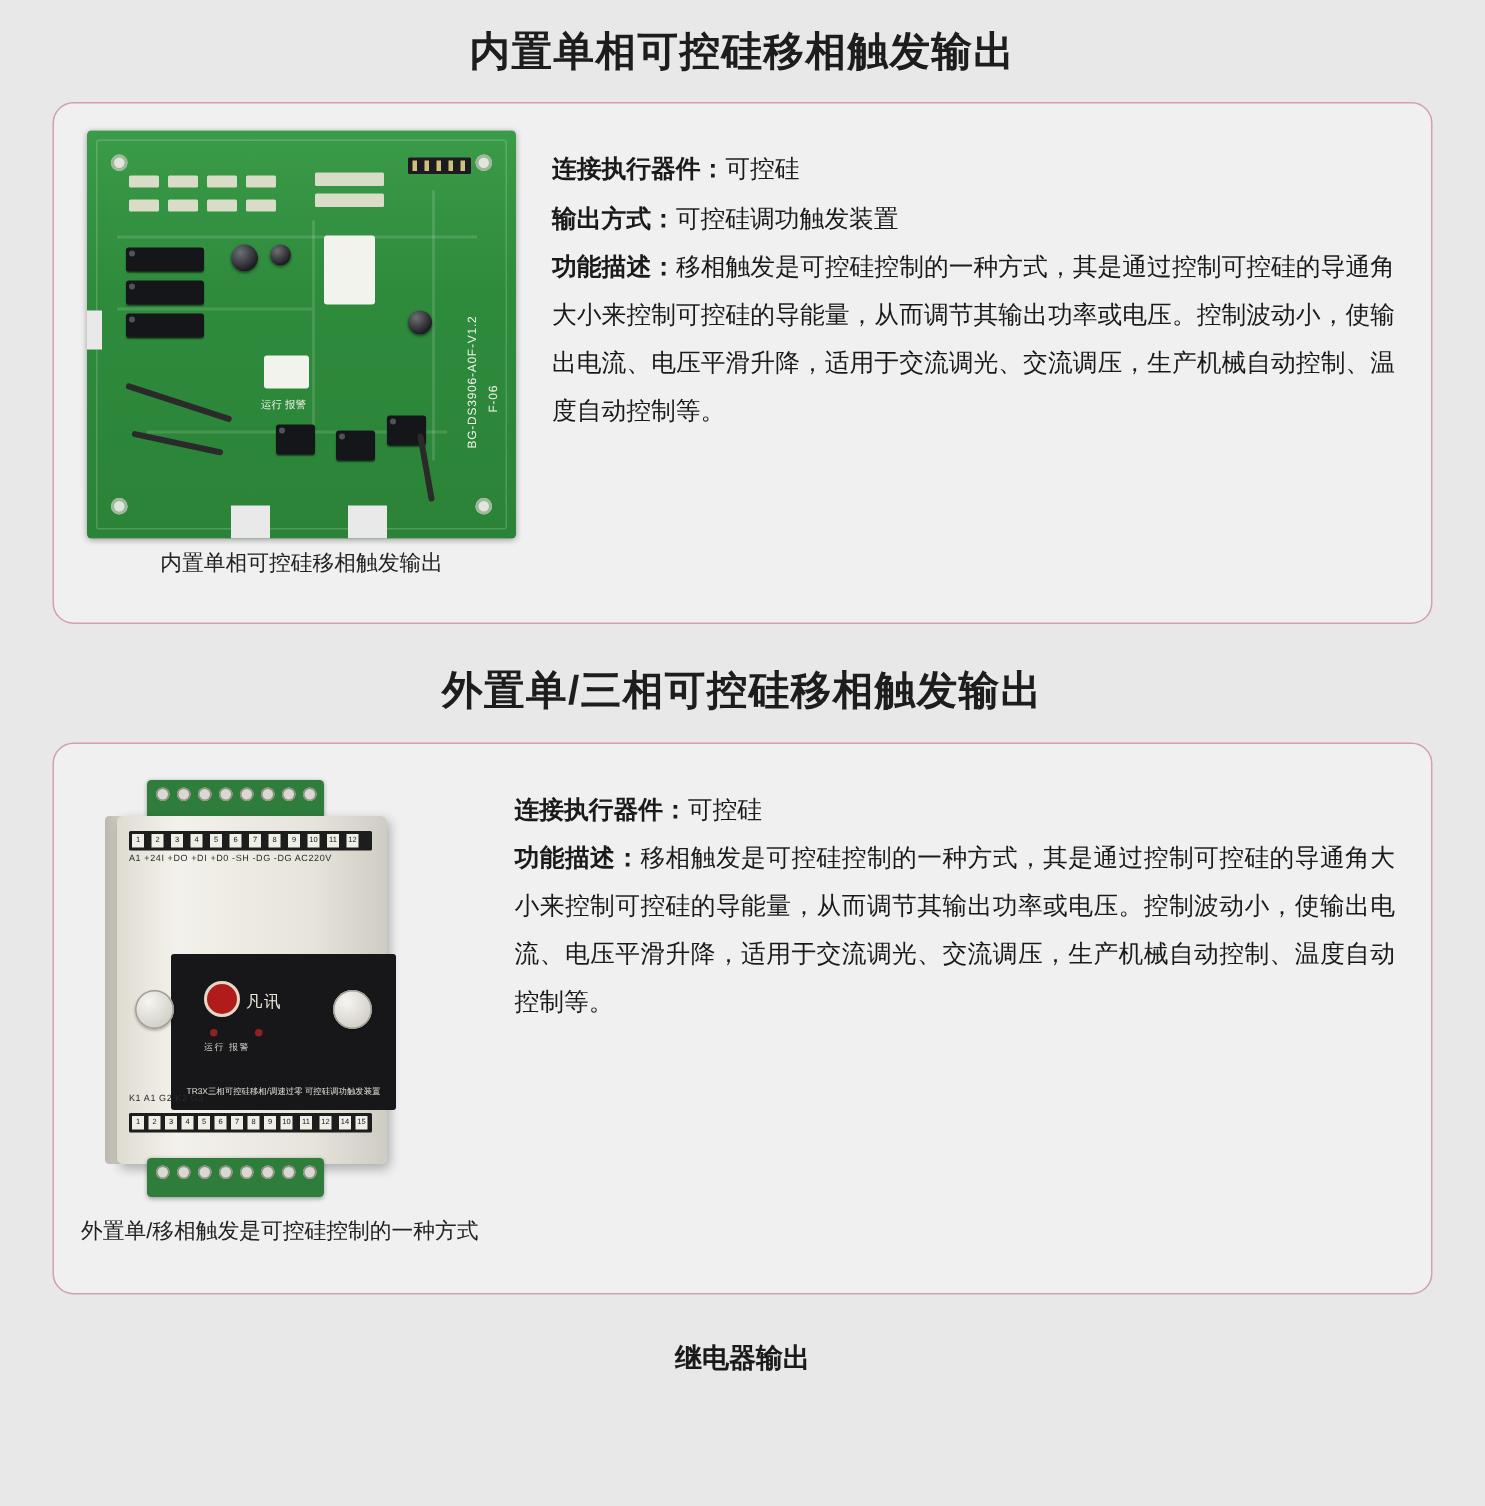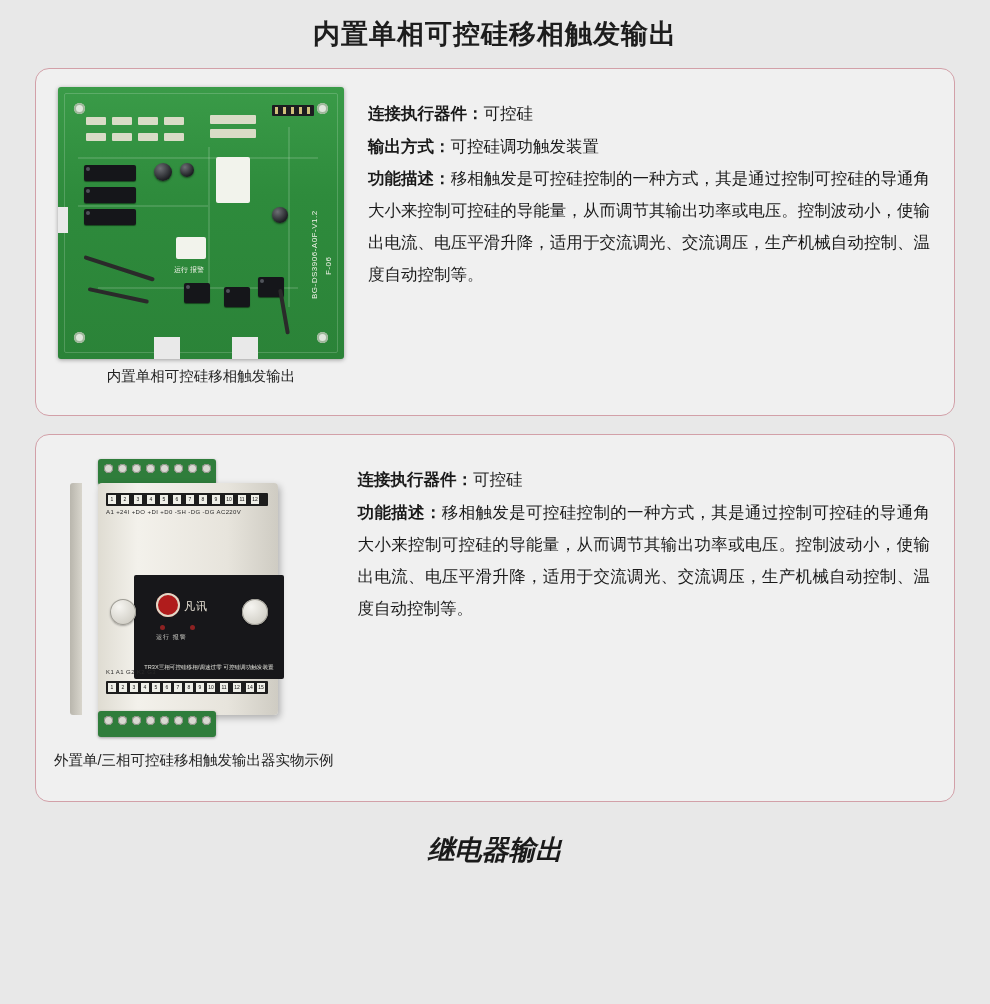--- a/index.html
+++ b/index.html
@@ -167,21 +167,21 @@
   }
 
   
   .module {
     position: relative;
     width: 250px;
     height: 290px;
   }
   .mod-body {
     position: absolute;
-    left: 44px; top: 30px;
+    left: 24px; top: 30px;
     width: 180px; height: 232px;
     background: linear-gradient(90deg,#dfdcd2 0%, #f3f1eb 22%, #e7e4dc 72%, #cfccc3 100%);
     border-radius: 4px;
     box-shadow: 2px 3px 7px rgba(0,0,0,.28);
   }
   .mod-rail {
     position: absolute;
     left: 16px;
     width: 12px; height: 232px;
     top: 30px;
@@ -270,23 +270,22 @@
   }
   .knob {
     position: absolute;
     width: 26px; height: 26px;
     border-radius: 50%;
     background: radial-gradient(circle at 35% 30%, #f6f5f1, #c5c2b8);
     box-shadow: inset 0 0 0 1px #9e9c94, 0 1px 2px rgba(0,0,0,.3);
   }
   .bottom-title {
     text-align: center;
-    font-size: 27px;
+    font-size: 18px;
     font-weight: bold;
-    font-style: italic;
   }
 </style>
 </head>
 <body>
 
 <div class="page">
 
   <div style="padding-top:18px;">
     <div class="section-title">内置单相可控硅移相触发输出</div>
   </div>
@@ -364,20 +363,23 @@
       </div>
       <div class="spec-line">
         <b>输出方式：</b><span>可控硅调功触发装置</span>
       </div>
       <div class="spec-desc">
         <b>功能描述：</b><span>移相触发是可控硅控制的一种方式，其是通过控制可控硅的导通角大小来控制可控硅的导能量，从而调节其输出功率或电压。控制波动小，使输出电流、电压平滑升降，适用于交流调光、交流调压，生产机械自动控制、温度自动控制等。</span>
       </div>
     </div>
   </div>
 
+  <div style="padding-top:28px;">
+    <div class="section-title">外置单/三相可控硅移相触发输出</div>
+  </div>
 
   <div class="card" style="margin-top:18px; height:368px;">
     <div class="card-media" style="padding-left:18px;">
 
       <div class="module">
         <div class="mod-rail"></div>
 
         <div class="term" style="left:44px; top:6px; width:118px; height:26px;">
           <span class="screw" style="left:6px;"></span>
           <span class="screw" style="left:20px;"></span>
@@ -444,21 +446,21 @@
           <span class="screw" style="left:20px;"></span>
           <span class="screw" style="left:34px;"></span>
           <span class="screw" style="left:48px;"></span>
           <span class="screw" style="left:62px;"></span>
           <span class="screw" style="left:76px;"></span>
           <span class="screw" style="left:90px;"></span>
           <span class="screw" style="left:104px;"></span>
         </div>
       </div>
 
-      <div class="media-caption">外置单/三相可控硅移相触发输出器实物示例</div>
+      <div class="media-caption">外置单/移相触发是可控硅控制的一种方式</div>
     </div>
 
     <div class="card-body">
       <div class="spec-line">
         <b>连接执行器件：</b><span>可控硅</span>
       </div>
       <div class="spec-desc">
         <b>功能描述：</b><span>移相触发是可控硅控制的一种方式，其是通过控制可控硅的导通角大小来控制可控硅的导能量，从而调节其输出功率或电压。控制波动小，使输出电流、电压平滑升降，适用于交流调光、交流调压，生产机械自动控制、温度自动控制等。</span>
       </div>
     </div>

